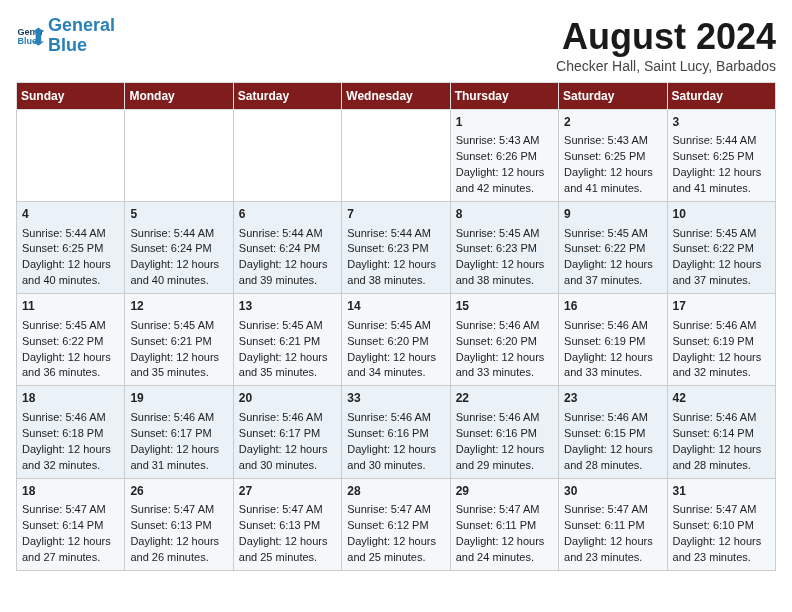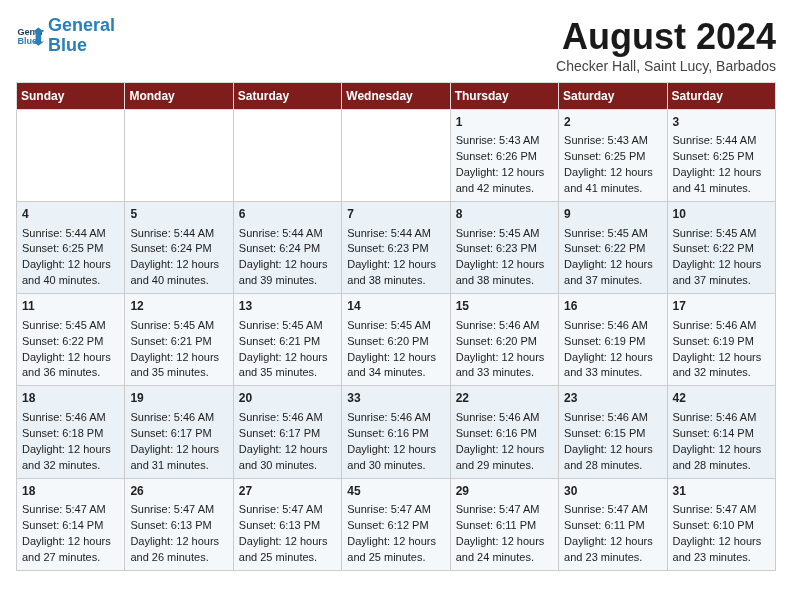--- a/index.html
+++ b/index.html
@@ -324,21 +324,21 @@
 and 26 minutes.</div>
         </td>
         <td>
           <span class="day-num">27</span>
           <div class="cell-content" style="white-space: pre-line;">Sunrise: 5:47 AM
 Sunset: 6:13 PM
 Daylight: 12 hours
 and 25 minutes.</div>
         </td>
         <td>
-          <span class="day-num">45</span>
+          <span class="day-num">28</span>
           <div class="cell-content" style="white-space: pre-line;">Sunrise: 5:47 AM
 Sunset: 6:12 PM
 Daylight: 12 hours
 and 25 minutes.</div>
         </td>
         <td>
           <span class="day-num">29</span>
           <div class="cell-content" style="white-space: pre-line;">Sunrise: 5:47 AM
 Sunset: 6:11 PM
 Daylight: 12 hours

